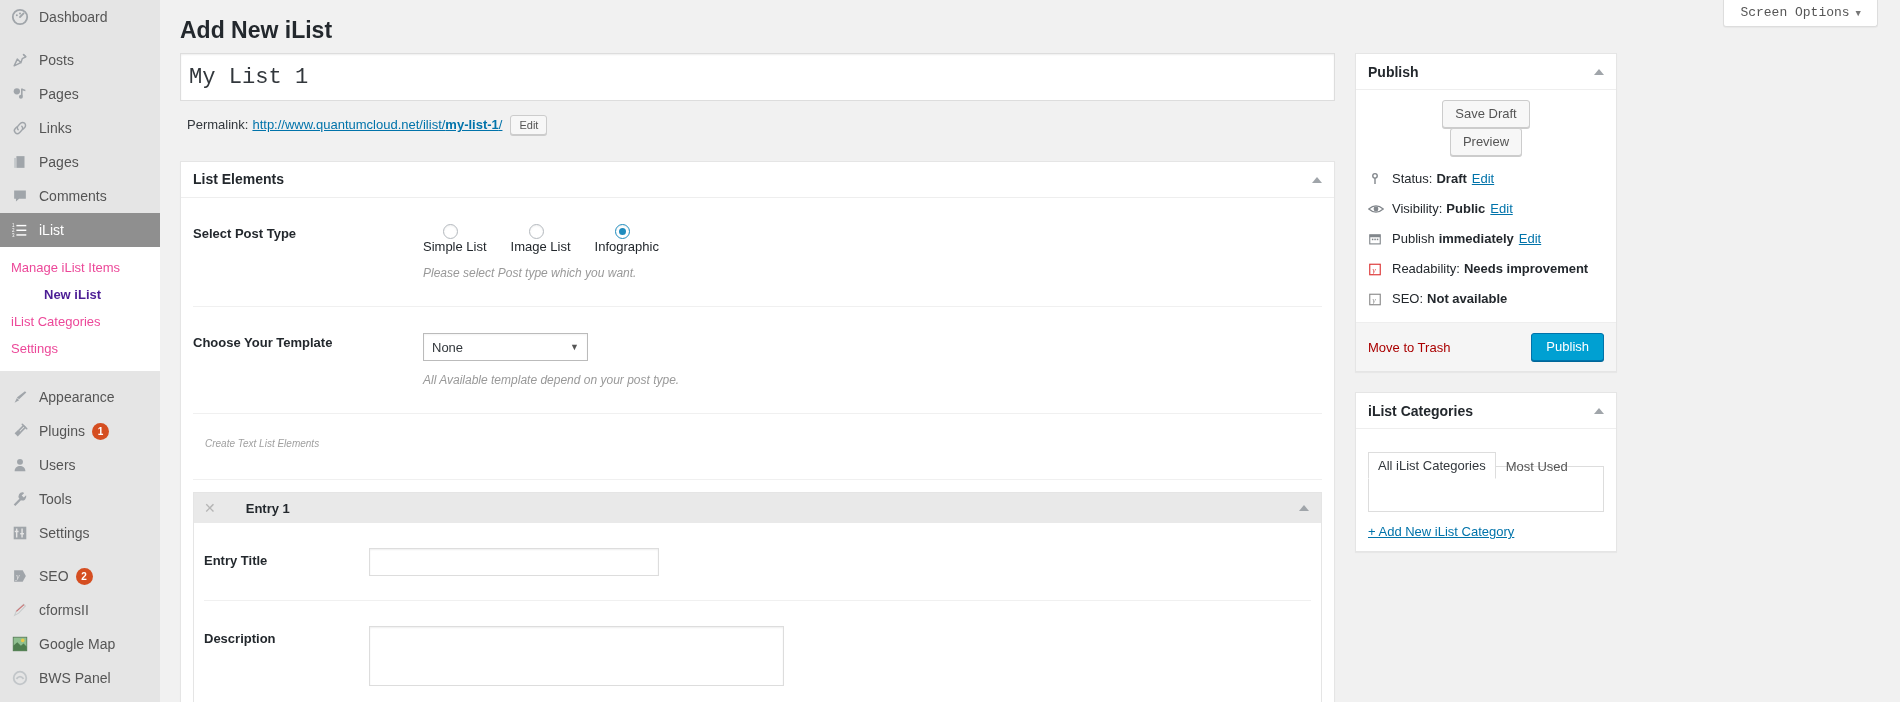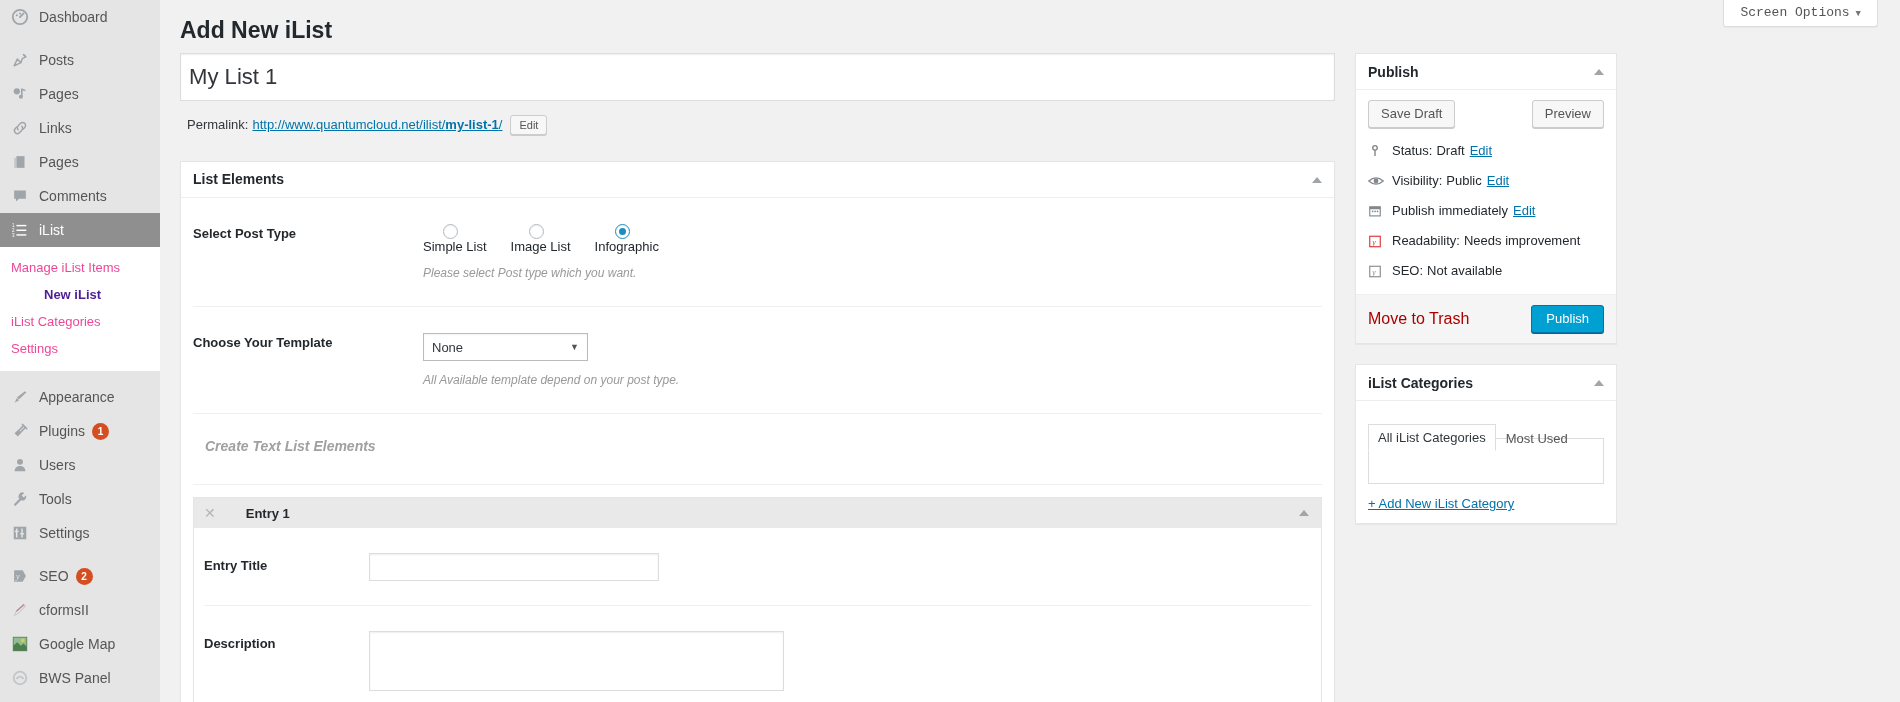--- a/index.html
+++ b/index.html
@@ -116,21 +116,21 @@
     width: 100%;
     height: 48px;
     padding: 13px 8px;
     font-size: 1.7em;
     line-height: 100%;
     color: #32373c;
     border: 1px solid #ddd;
     background: #fff;
     outline: none;
     box-shadow: inset 0 1px 2px rgba(0,0,0,.07);
-    font-family: Liberation Sans, sans-serif;
+    font-family: Liberation Mono, monospace;
   }
   .permalink-row {
     font-size: 13px;
     color: #32373c;
     padding: 12px 0 4px 7px;
     display: flex; align-items: center;
     line-height: 24px;
   }
   .permalink-row .pl-label { margin-right: 4px; }
   .permalink-row a {
@@ -236,23 +236,23 @@
     font-size: 13px;
     color: #32373c;
     padding: 0 8px;
     display: flex; align-items: center; justify-content: space-between;
     cursor: pointer;
     box-shadow: inset 0 1px 2px rgba(0,0,0,.05);
   }
   .select-box .sel-caret { font-size: 9px; color: #555; }
 
   .section-note {
-    font-size: 14px;
+    font-size: 10px;
     font-style: italic;
-    font-weight: bold;
+    font-weight: normal;
     color: #a0a0a0;
     padding: 24px 0 30px 12px;
     border-bottom: 1px solid #f0f0f0;
     margin: 0 12px;
   }
 
   
   .entry-wrap { padding: 12px 12px 0 12px; }
   .entry-box { border: 1px solid #e5e5e5; border-bottom: none; }
   .entry-head {
@@ -328,20 +328,21 @@
   .side-toggle-up {
     width: 0; height: 0;
     border-left: 5px solid transparent;
     border-right: 5px solid transparent;
     border-bottom: 6px solid #a0a5aa;
   }
   .submit-major { padding: 10px 12px 8px 12px; }
   .submit-row1 {
     display: flex; align-items: center; justify-content: space-between;
     margin-bottom: 8px;
+    flex-direction: column;
   }
   .btn-secondary {
     background: #f7f7f7;
     border: 1px solid #ccc;
     border-radius: 3px;
     color: #555;
     font-size: 13px;
     padding: 0 12px;
     height: 28px;
     line-height: 26px;
@@ -355,32 +356,32 @@
     font-size: 13px;
     color: #23282d;
     line-height: 18px;
   }
   .misc-icon {
     width: 20px; flex: 0 0 20px;
     display: inline-flex; align-items: center; justify-content: flex-start;
     margin-right: 4px;
   }
   .misc-row .lbl { margin-right: 4px; }
-  .misc-row b { font-weight: normal; }
+  .misc-row b { font-weight: bold; }
   .misc-row a { color: #0073aa; text-decoration: underline; margin-left: 5px; }
   .major-publishing {
     border-top: 1px solid #eee;
     background: #f5f5f5;
     padding: 10px 12px;
     display: flex; align-items: center; justify-content: space-between;
   }
   .trash-link {
     color: #a00;
     text-decoration: none;
-    font-size: 16px;
+    font-size: 13px;
     cursor: pointer;
   }
   .btn-primary {
     background: #00a0d2;
     border: 1px solid #0073aa;
     border-radius: 3px;
     color: #fff;
     font-size: 13px;
     font-weight: normal;
     padding: 0 14px;

